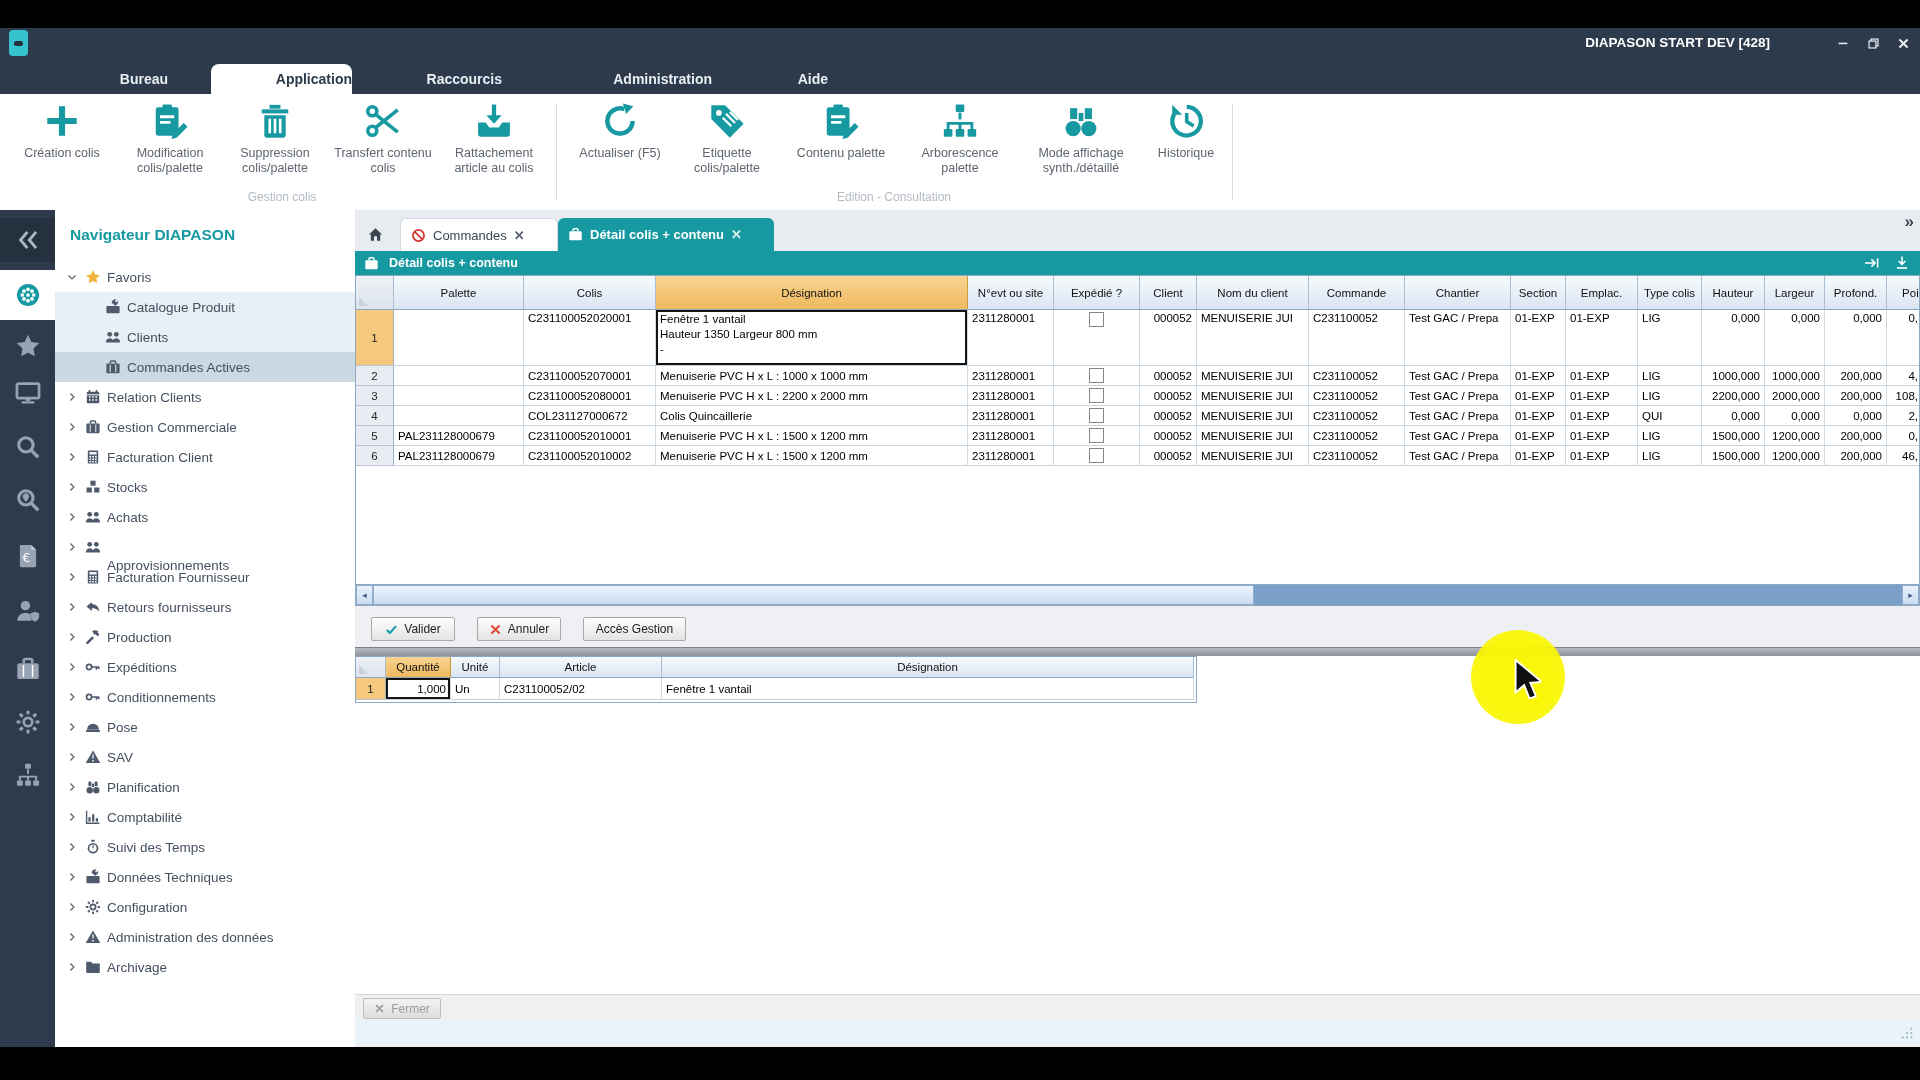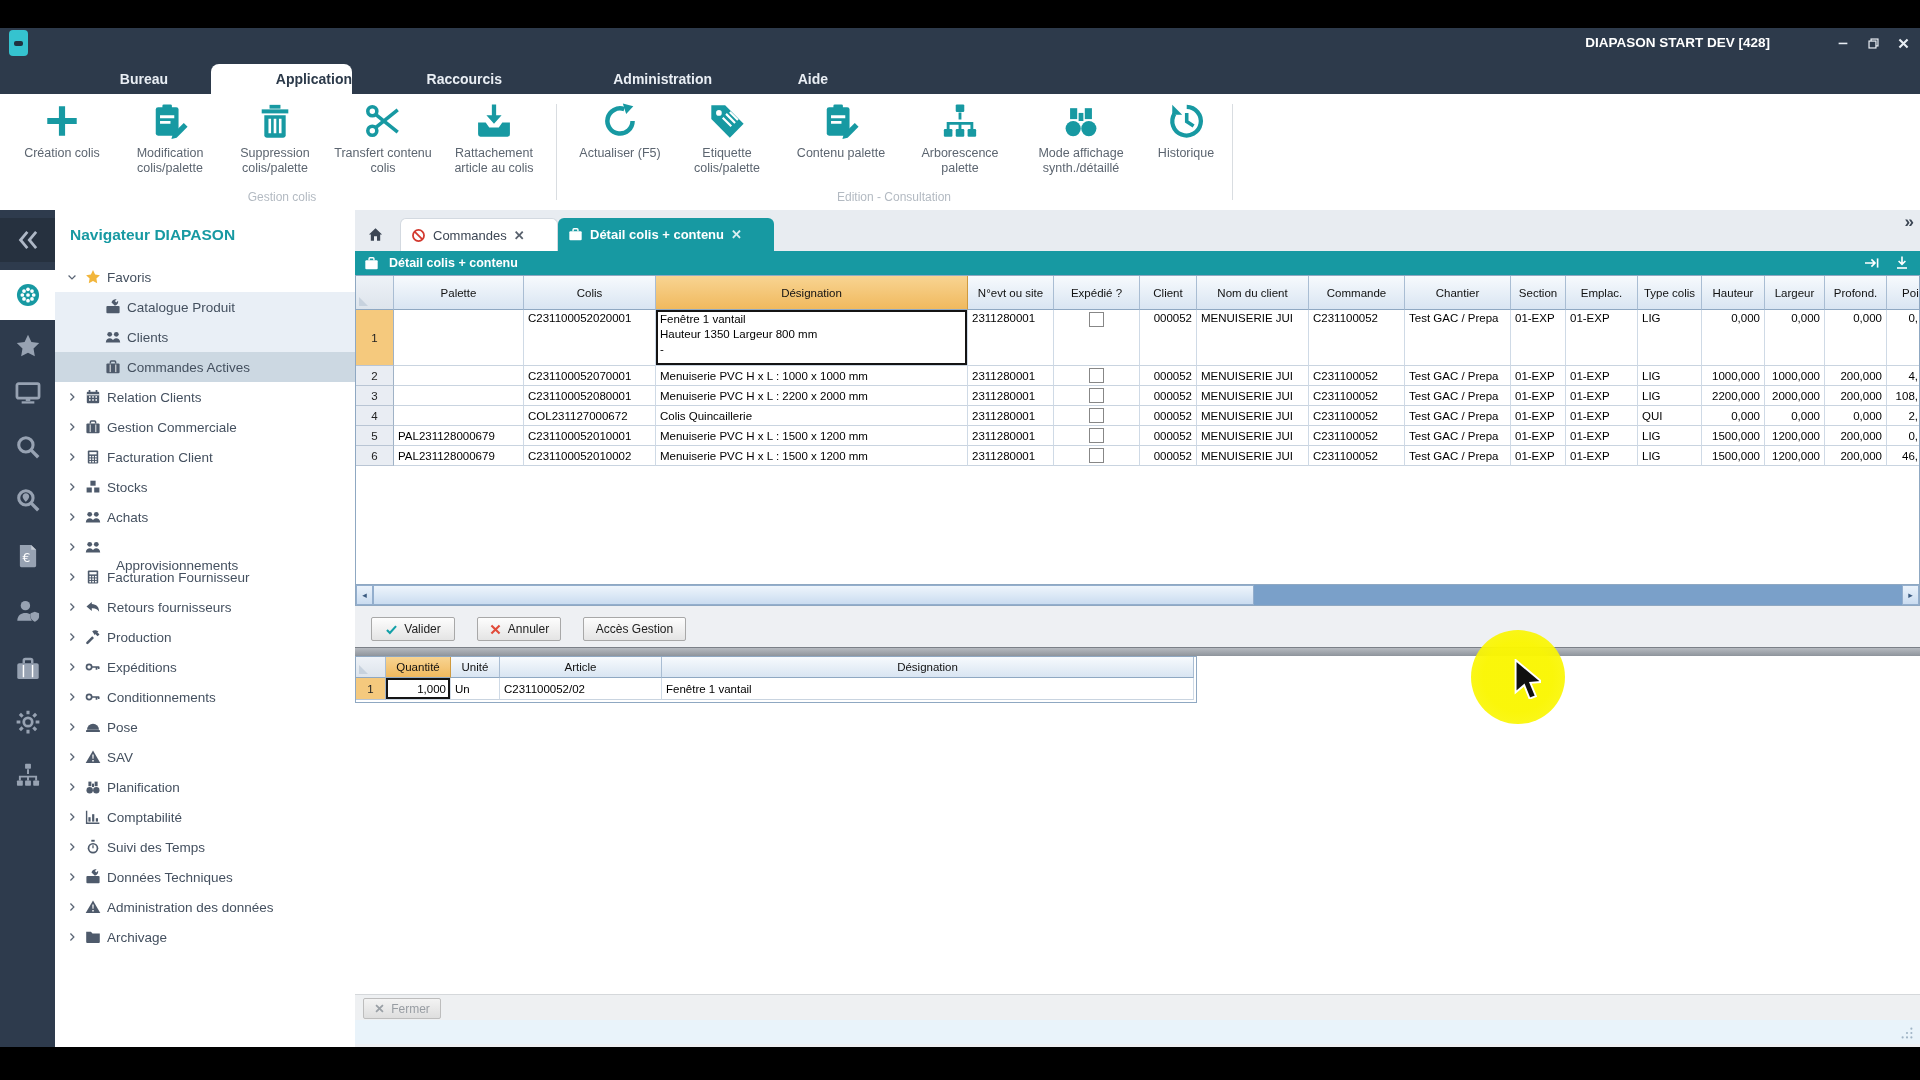--- a/index.html
+++ b/index.html
@@ -583,21 +583,21 @@
               </svg>
               <span class="t-label" style="left: 52px;">Achats</span>
             </div>
             <div class="tree-item">
               <svg class="ic t-chev">
                 <use href="#sym-chev"></use>
               </svg>
               <svg class="ic t-ic" style="left: 30px;">
                 <use href="#sym-people"></use>
               </svg>
-              <span class="t-label" style="left: 61px; margin-top: 36px;">Approvisionnements</span>
+              <span class="t-label" style="left: 52px; margin-top: 36px;">Approvisionnements</span>
             </div>
             <div class="tree-item">
               <svg class="ic t-chev">
                 <use href="#sym-chev"></use>
               </svg>
               <svg class="ic t-ic" style="left: 30px;">
                 <use href="#sym-calc"></use>
               </svg>
               <span class="t-label" style="left: 52px;">Facturation Fournisseur</span>
             </div>
@@ -683,20 +683,29 @@
               <span class="t-label" style="left: 52px;">Suivi des Temps</span>
             </div>
             <div class="tree-item">
               <svg class="ic t-chev">
                 <use href="#sym-chev"></use>
               </svg>
               <svg class="ic t-ic" style="left: 30px;">
                 <use href="#sym-toolbox"></use>
               </svg>
               <span class="t-label" style="left: 52px;">Données Techniques</span>
+            </div>
+            <div class="tree-item">
+              <svg class="ic t-chev">
+                <use href="#sym-chev"></use>
+              </svg>
+              <svg class="ic t-ic" style="left: 30px;">
+                <use href="#sym-gear"></use>
+              </svg>
+              <span class="t-label" style="left: 52px;">Configuration</span>
             </div>
             <div class="tree-item">
               <svg class="ic t-chev">
                 <use href="#sym-chev"></use>
               </svg>
               <svg class="ic t-ic" style="left: 30px;">
                 <use href="#sym-warn"></use>
               </svg>
               <span class="t-label" style="left: 52px;">Administration des données</span>
             </div>

